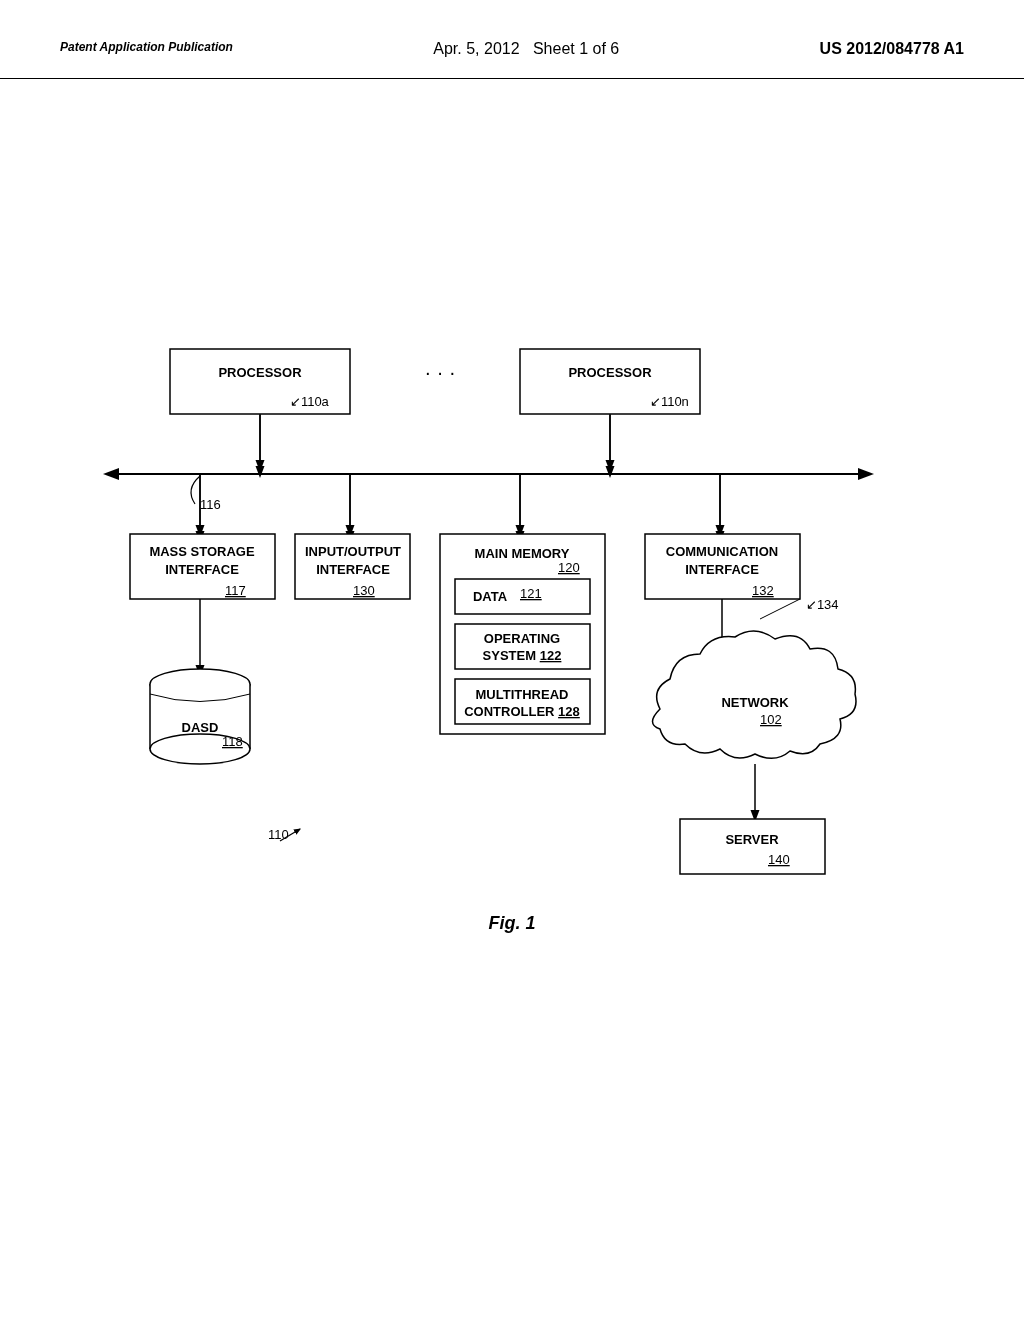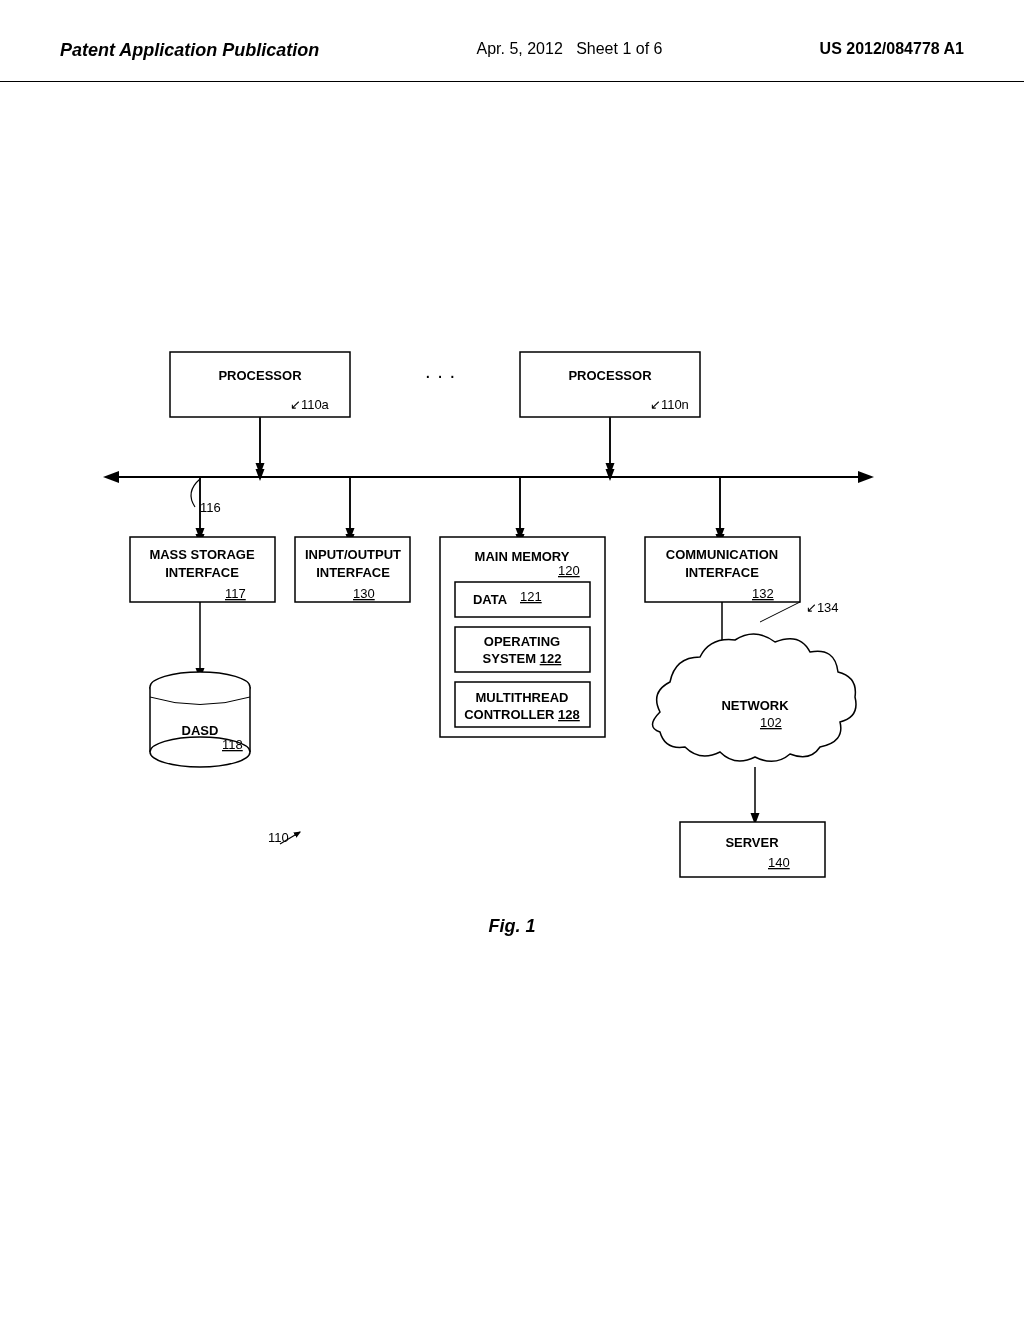--- a/index.html
+++ b/index.html
@@ -60,21 +60,21 @@
       font-size: 18px;
       font-style: italic;
       text-anchor: middle;
       font-weight: bold;
     }
   </style>
 </head>
 <body>
 
 <div class="header">
-  <div style="font-size:18px; font-weight:bold; font-style:italic;">Patent Application Publication</div>
+  <div style="font-size:12px; font-weight:bold; font-style:italic;">Patent Application Publication</div>
   <div style="font-size:16px; text-align:right;">
     <span>Apr. 5, 2012</span>&nbsp;&nbsp;
     <span>Sheet 1 of 6</span>
   </div>
   <div style="font-size:16px; font-weight:bold;">US 2012/084778 A1</div>
 </div>
 
 <div class="diagram-area">
   <svg viewBox="0 0 1024 1180" xmlns="http://www.w3.org/2000/svg">
 

